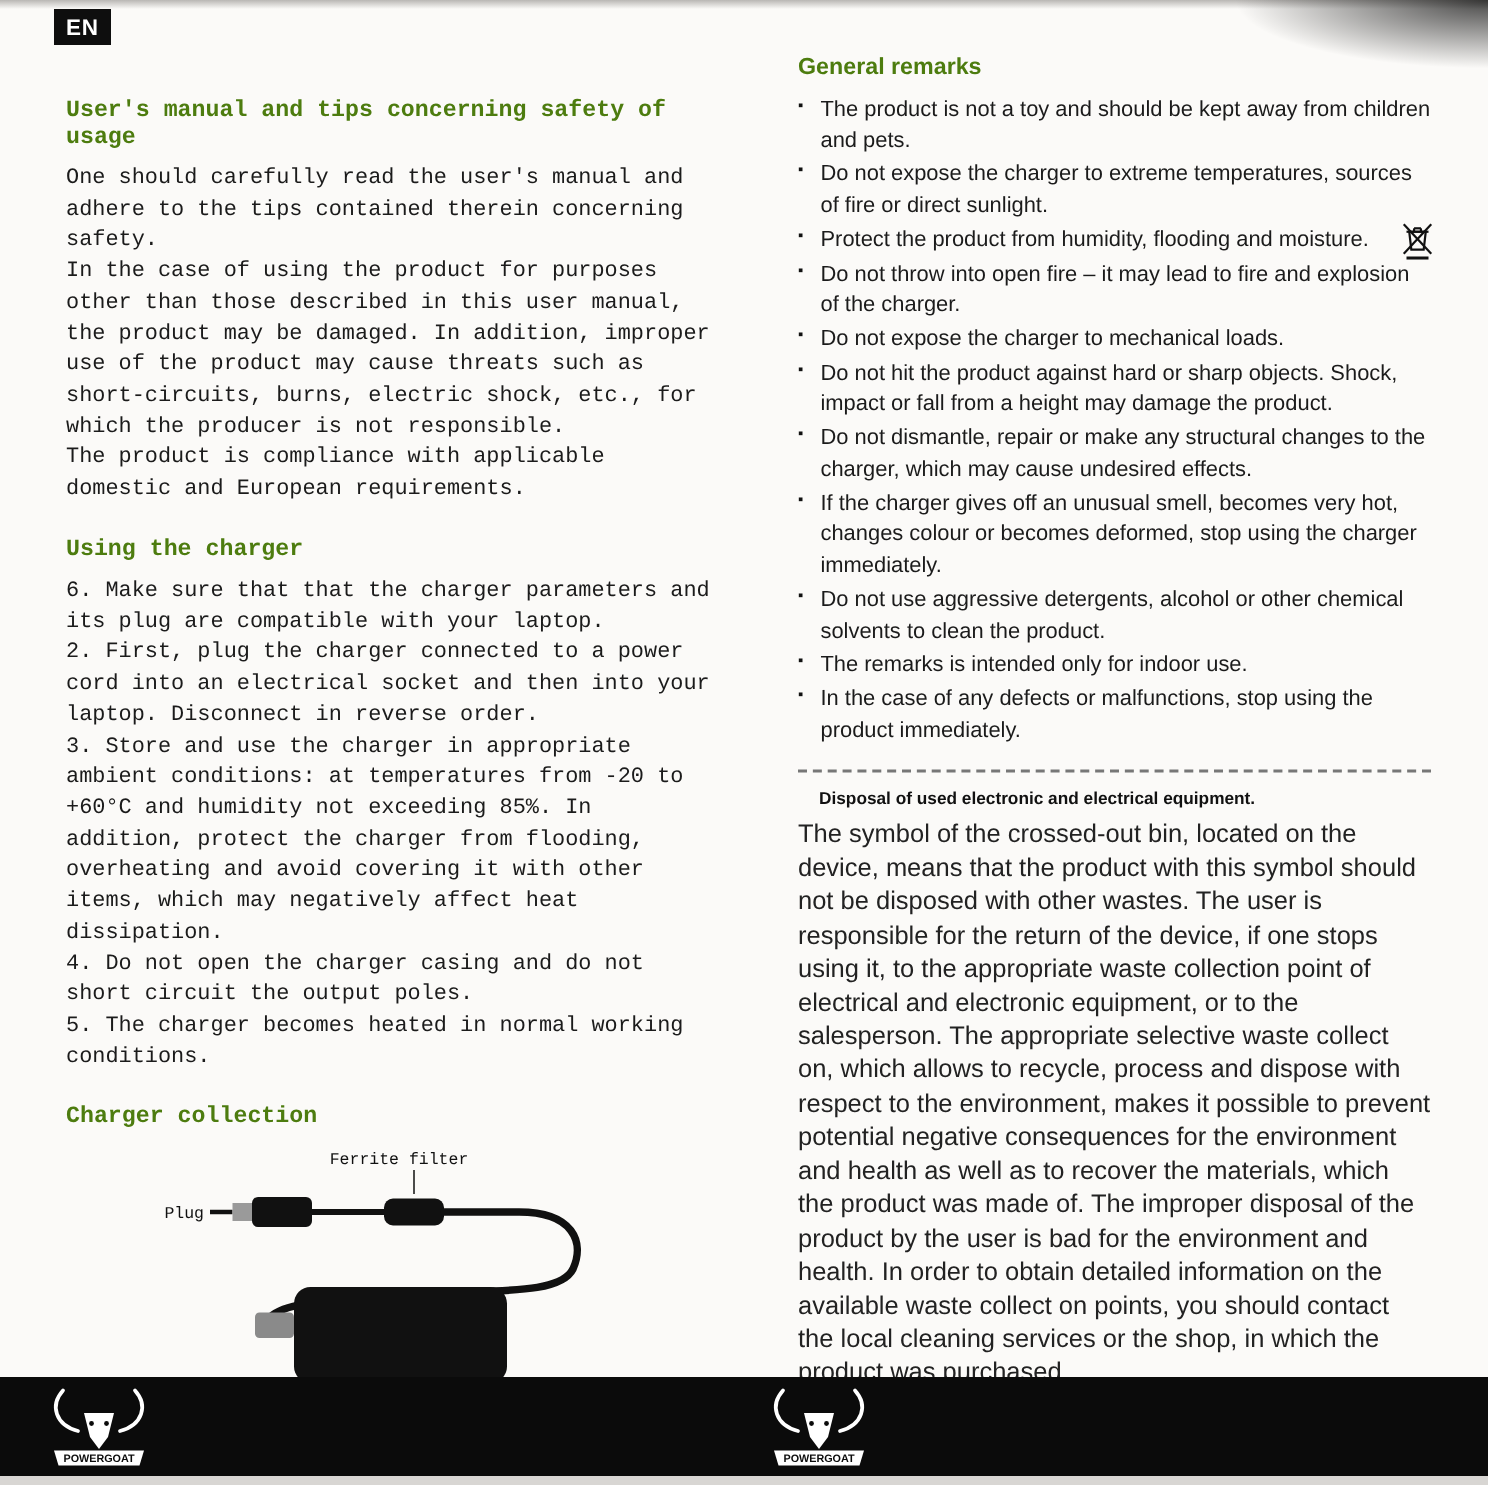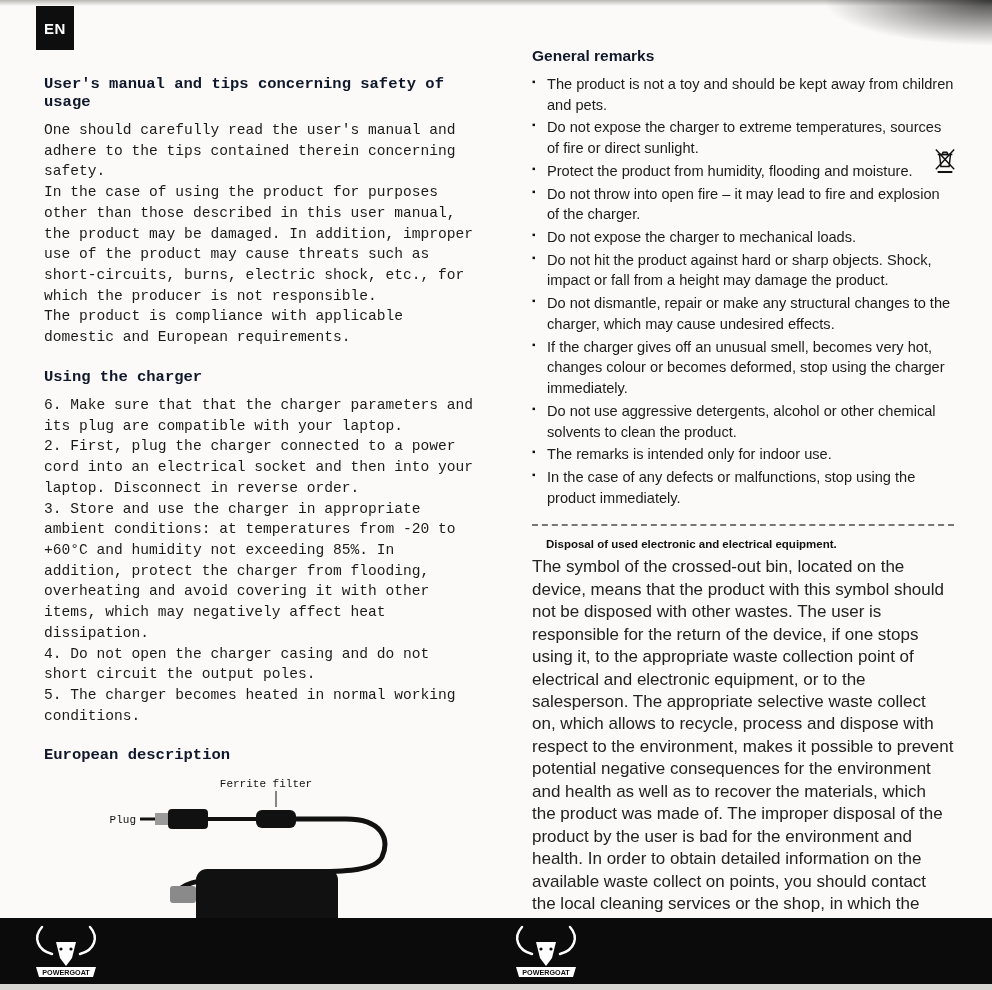--- a/index.html
+++ b/index.html
@@ -11,28 +11,28 @@
   }
   .page{
     position:relative;width:992px;height:990px;
     background:#fbfaf8;overflow:hidden;
   }
   .top-shade{position:absolute;top:0;left:0;right:0;height:6px;
     background:linear-gradient(#b9b7b4,rgba(255,255,255,0));}
   .corner-shade{position:absolute;top:0;right:0;width:170px;height:46px;
     background:radial-gradient(ellipse at top right,rgba(10,10,10,.75),rgba(10,10,10,0) 70%);}
   .en-badge{
-    position:absolute;left:36px;top:6px;width:38px;height:44px;
+    position:absolute;left:36px;top:6px;width:38px;height:24px;
     background:#0e0e0e;color:#fff;font-weight:bold;font-size:15px;
     display:flex;align-items:center;justify-content:center;letter-spacing:.5px;
   }
   .col{position:absolute;}
   .col.left{left:44px;top:64px;width:436px;font-family:Liberation Mono, monospace;}
   .col.right{left:532px;top:36px;width:422px;}
-  h2{font-size:15.5px;font-weight:bold;color:#0f172a;margin:11px 0 9px 0;}
+  h2{font-size:15.5px;font-weight:bold;color:#4d7c0f;margin:0 0 9px 0;}
   .gap-top{margin-top:20px;}
   p.body, p.step{font-size:14.6px;line-height:1.42;margin:0;}
   ul.remarks{list-style:none;margin:0;padding:0;font-size:14.6px;line-height:1.42;}
   ul.remarks li{position:relative;padding-left:15px;margin:0 0 2px 0;}
   ul.remarks li::before{content:"▪";position:absolute;left:0;top:1px;font-size:10px;color:#111;}
   .divider{border-top:2px dashed #777;margin:16px 0 12px 0;height:0;}
   h3.small-h{font-size:11.5px;font-weight:bold;margin:0 0 6px 0;color:#111;padding-left:14px;}
   p.small{font-size:17px;line-height:1.32;margin:0;color:#222;}
   .diagram{display:block;margin:4px 0 0 0;}
   .set-line{margin-top:20px;font-size:14px;}
@@ -68,21 +68,21 @@
     <p class="body">In the case of using the product for purposes other than those described in this user manual, the product may be damaged. In addition, improper use of the product may cause threats such as short-circuits, burns, electric shock, etc., for which the producer is not responsible.</p>
     <p class="body">The product is compliance with applicable domestic and European requirements.</p>
 
     <h2 class="gap-top">Using the charger</h2>
     <p class="step">6. Make sure that that the charger parameters and its plug are compatible with your laptop.</p>
     <p class="step">2. First, plug the charger connected to a power cord into an electrical socket and then into your laptop. Disconnect in reverse order.</p>
     <p class="step">3. Store and use the charger in appropriate ambient conditions: at temperatures from -20 to +60°C and humidity not exceeding 85%. In addition, protect the charger from flooding, overheating and avoid covering it with other items, which may negatively affect heat dissipation.</p>
     <p class="step">4. Do not open the charger casing and do not short circuit the output poles.</p>
     <p class="step">5. The charger becomes heated in normal working conditions.</p>
 
-    <h2 class="gap-top">European description</h2>
+    <h2 class="gap-top">Charger collection</h2>
 
     <svg class="diagram" width="436" height="190" viewBox="0 0 436 190">
       <text x="222" y="14" text-anchor="middle" font-size="11" fill="#111">Ferrite filter</text>
       <line x1="232" y1="18" x2="232" y2="34" stroke="#111" stroke-width="1"></line>
 
       <text x="92" y="50" text-anchor="end" font-size="11" fill="#111">Plug</text>
       <line x1="96" y1="46" x2="111" y2="46" stroke="#111" stroke-width="3"></line>
 
       <rect x="111" y="40" width="13" height="12" fill="#9a9a9a"></rect>
       <rect x="124" y="36" width="40" height="20" rx="4" fill="#111"></rect>

